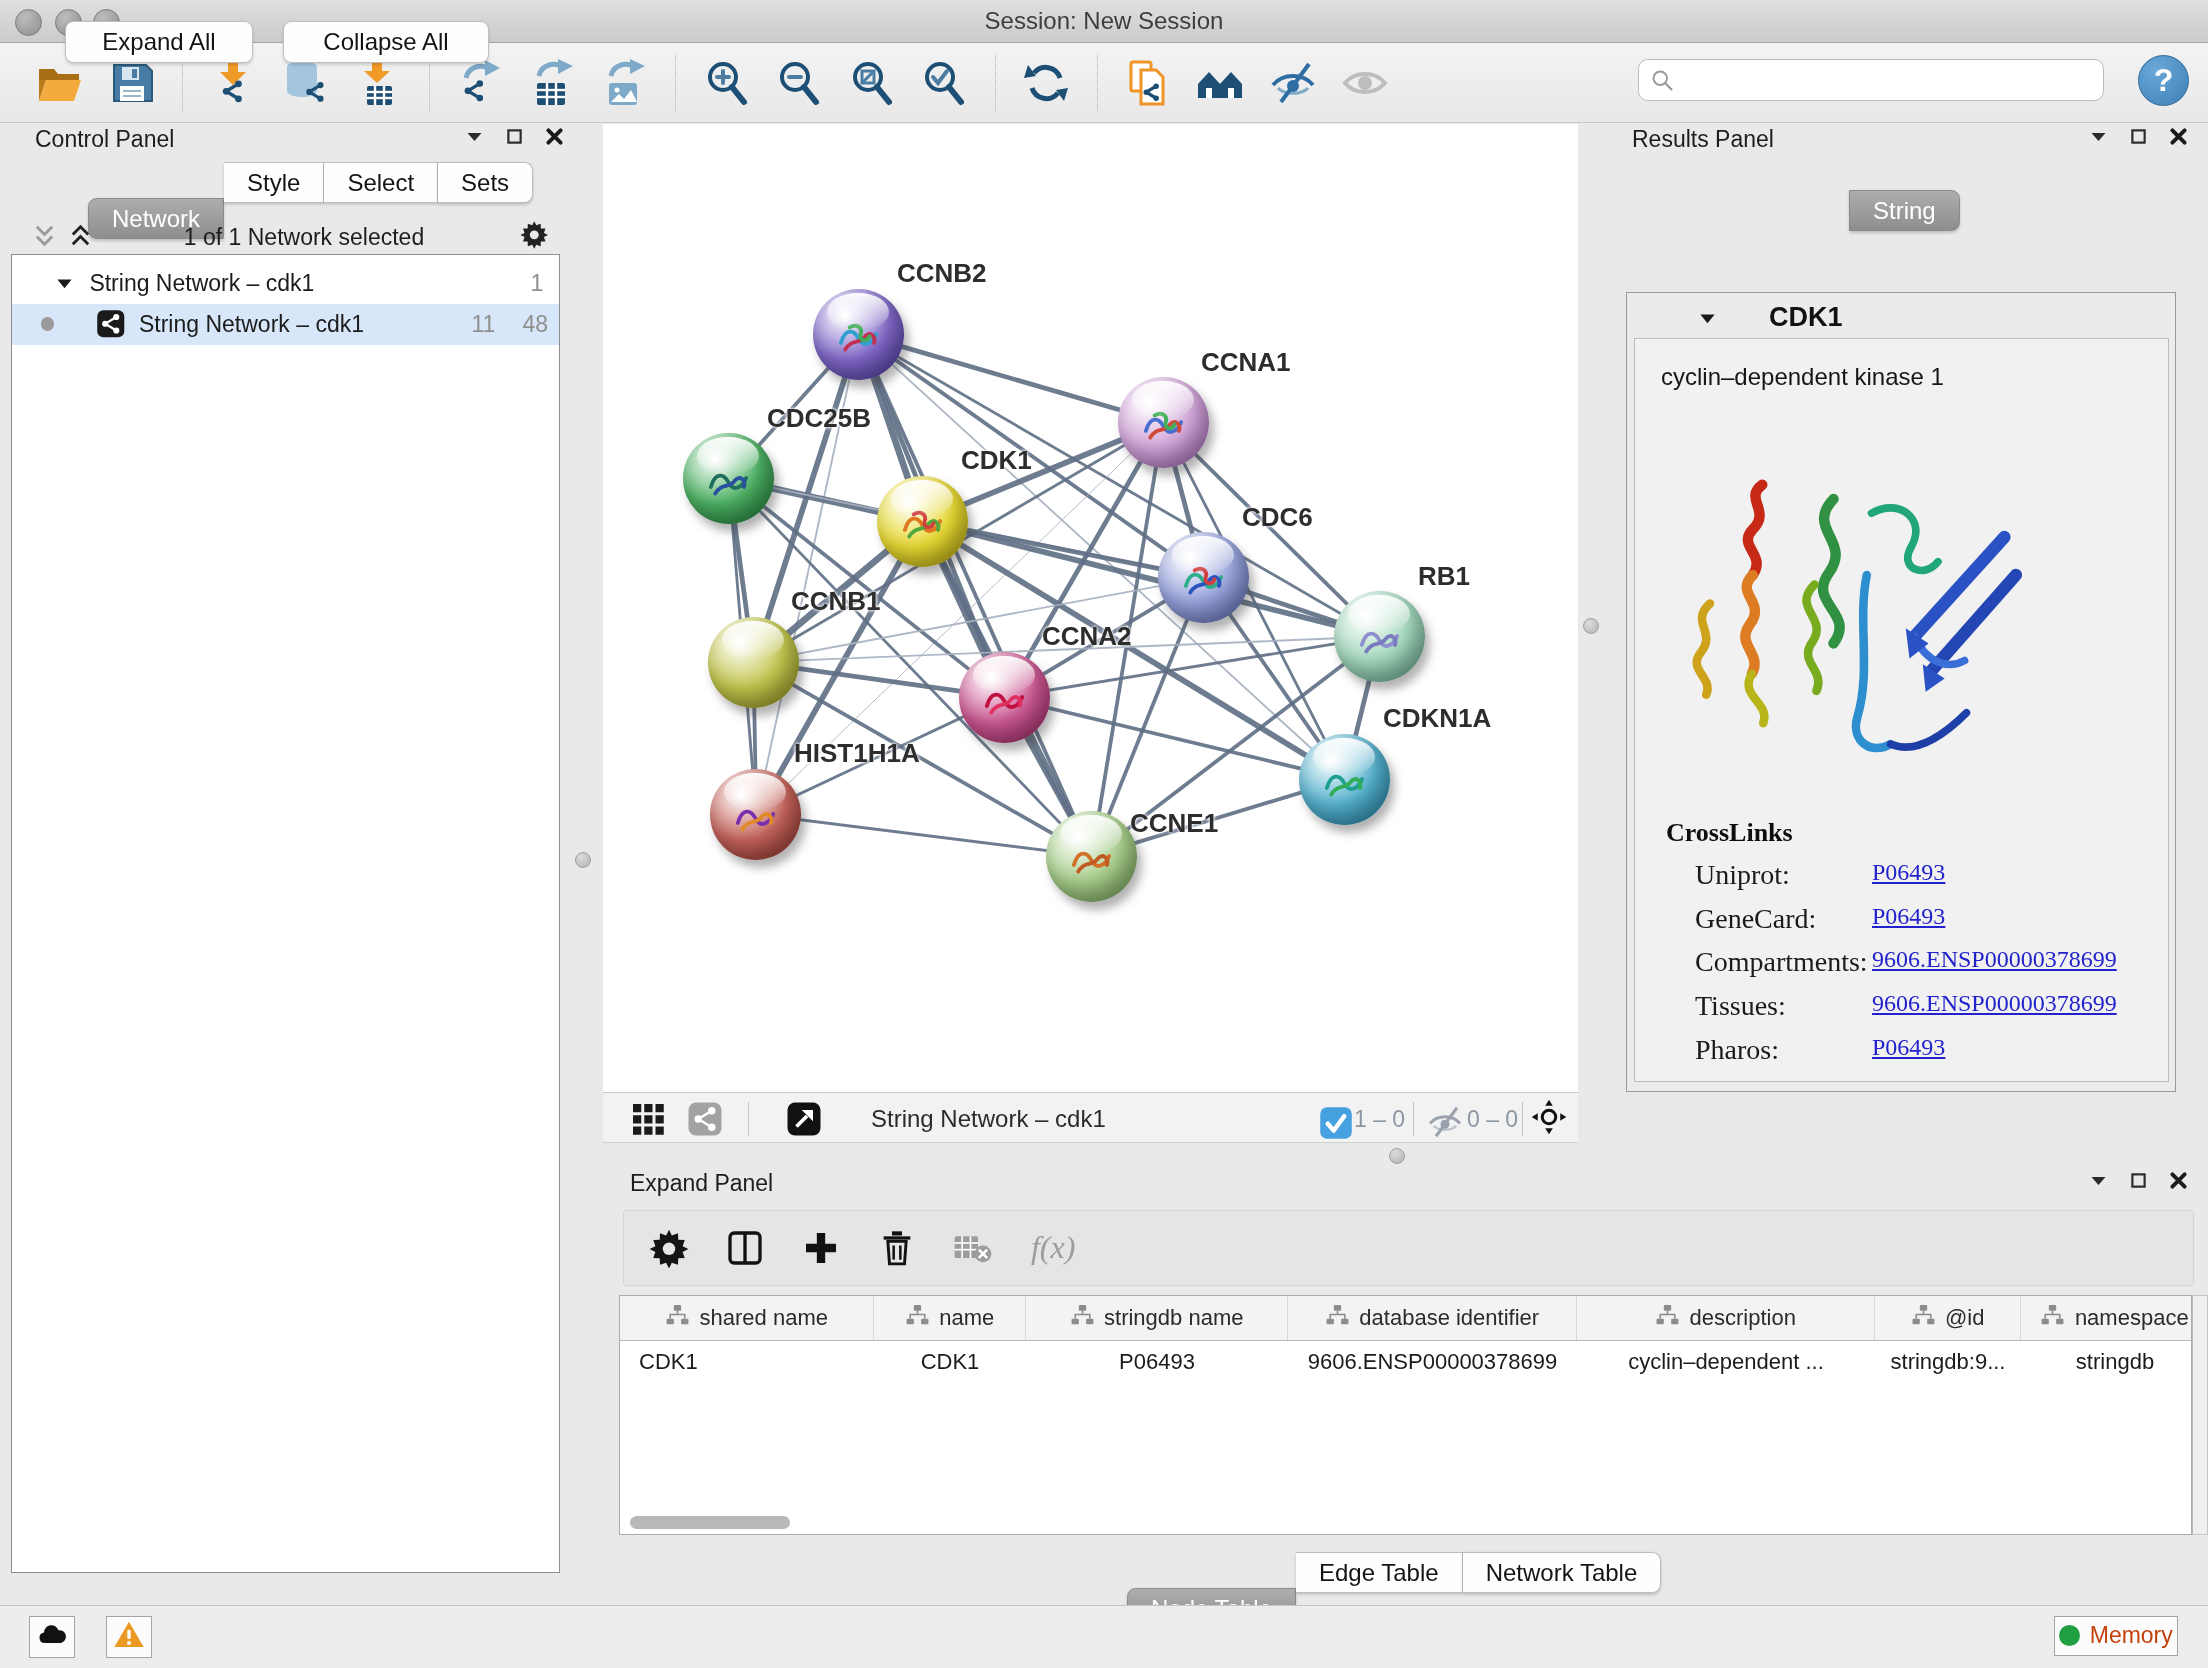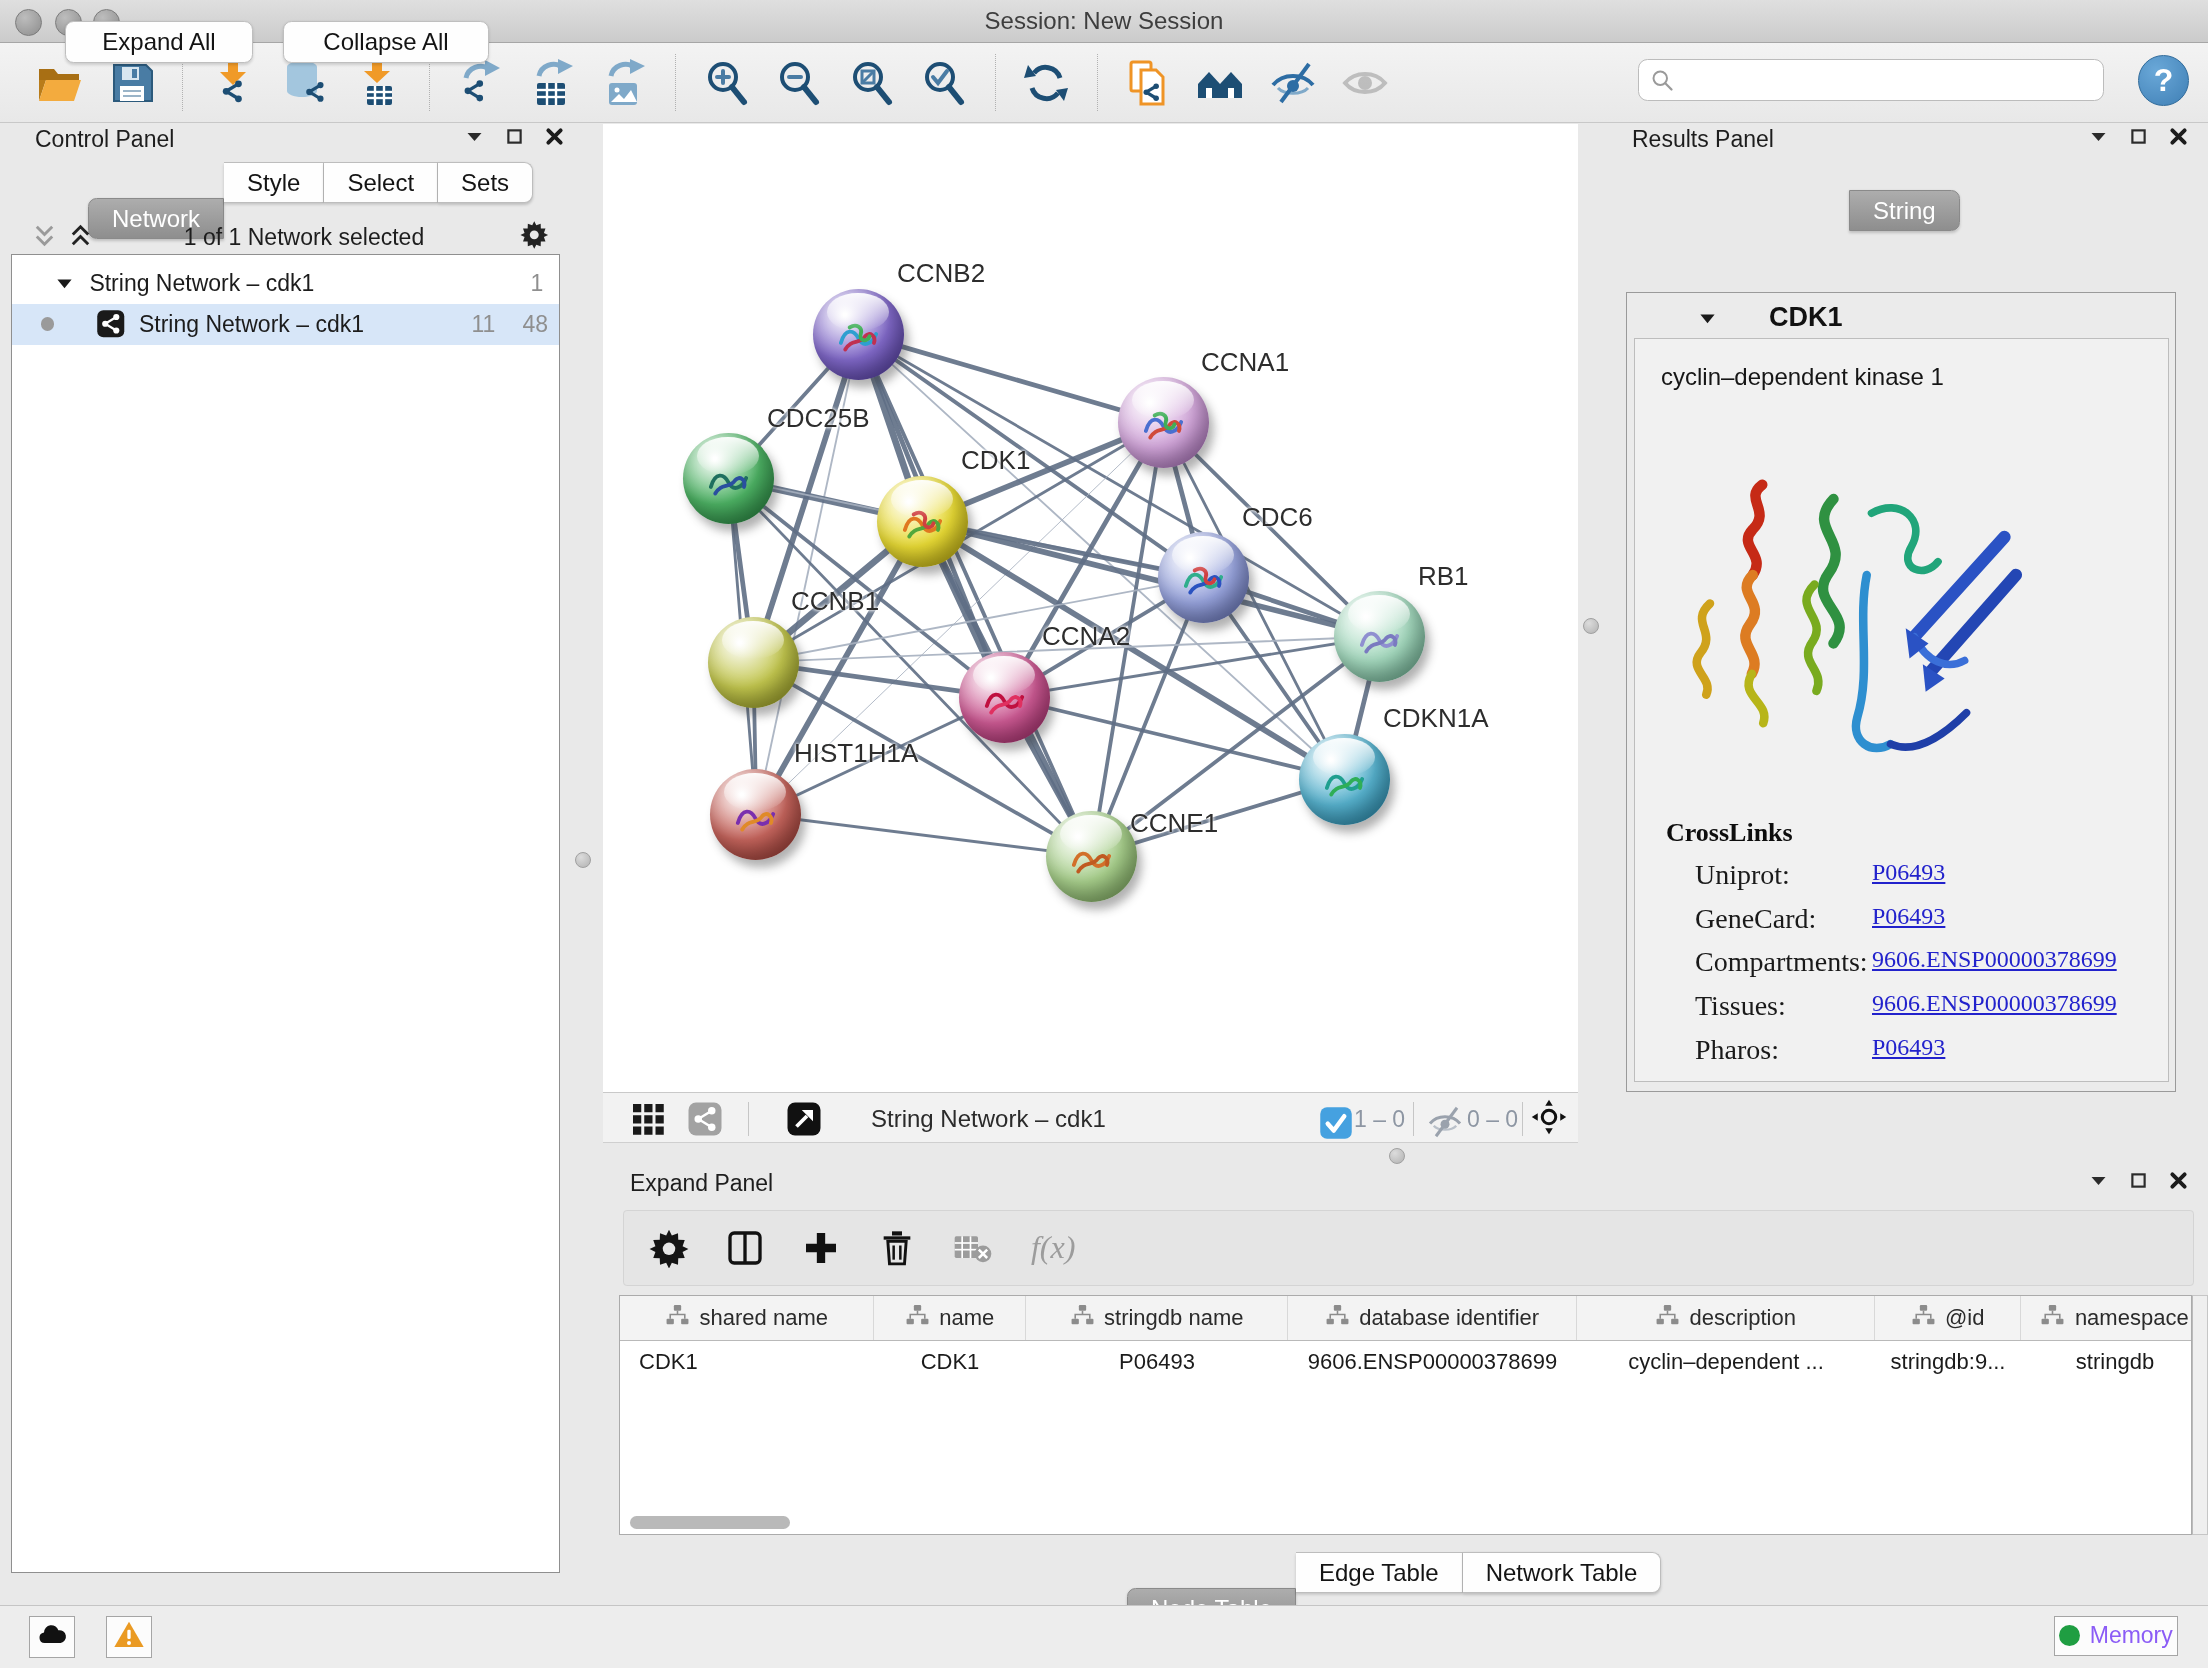--- a/index.html
+++ b/index.html
@@ -29,21 +29,21 @@
   .seg-tab{height:39px;line-height:39px;padding:0 23px;background:#fefefe;border:1px solid #bdbdbd;border-left:none;font-size:24px;color:#141414;box-shadow:0 1.9px 2.9px rgba(0,0,0,.18);}
   .seg-tab.first{border-left:1px solid #bdbdbd;border-radius:8.6px 0 0 8.6px;}
   .seg-tab.last{border-radius:0 8.6px 8.6px 0;}
   .seg-tab.active{background:linear-gradient(#adadad,#8e8e8e);color:#fff;border-color:#8a8a8a;margin-top:36px;}
   
   #tree-box{left:11.4px;top:254px;width:549px;height:1319px;background:#fff;border:1.9px solid #8f8f8f;box-sizing:border-box;}
   .tree-row{position:relative;height:41px;display:flex;align-items:center;font-size:23px;color:#1c1c1c;}
   .tree-row .count{position:absolute;color:#8f8f8f;}
   .tree-row.selected{background:#d7e6f8;}
   
-  #canvas{left:603px;top:124px;width:975px;height:968px;background:#fff;}
+  #canvas{left:603px;top:124px;width:975px;height:968px;background:#fff;font-weight:bold;}
   #edges{position:absolute;left:0;top:0;}
   .net-node{position:absolute;width:91px;height:91px;border-radius:50%;box-shadow:4.8px 7.6px 9.5px rgba(50,50,50,.38), inset -7.6px -11.4px 19px rgba(0,0,0,.28);display:flex;align-items:center;justify-content:center;}
   .net-node .gloss{position:absolute;left:15%;top:4%;width:68%;height:42%;border-radius:50%;background:linear-gradient(rgba(255,255,255,.95),rgba(255,255,255,0));}
   .net-node svg{width:53px;height:53px;margin-top:7.6px;}
   .node-label{position:absolute;font-size:26px;color:#2d2d2d;text-shadow:0 0 3.8px #fff,0 0 3.8px #fff;white-space:nowrap;}
   
   #netview-toolbar{left:603px;top:1092px;width:975px;height:51px;background:#f2f2f2;border-top:1px solid #c9c9c9;border-bottom:1px solid #cfcfcf;box-sizing:border-box;}
   .nvt{position:absolute;top:7.6px;}
   .nvt svg{width:36px;height:36px;}
   .nvt-sep{position:absolute;top:8.6px;width:0;height:34px;border-left:1px solid #c6c6c6;}
@@ -70,21 +70,21 @@
   .th svg{width:25px;height:25px;flex:none;}
   #trow{display:flex;height:42px;}
   .td{display:flex;align-items:center;font-size:22px;color:#1b1b1b;box-sizing:border-box;overflow:hidden;white-space:nowrap;justify-content:center;}
   .td.left{justify-content:flex-start;padding-left:19px;}
   #vscroll{left:2192px;top:1295px;width:16px;height:240px;background:#efefef;border:1px solid #c6c6c6;border-left:1px solid #bbb;box-sizing:border-box;}
   #hthumb{left:630px;top:1516px;width:160px;height:13.3px;border-radius:6.7px;background:#b9b9b9;}
   
   #status-bar{left:0;top:1605px;width:2208px;height:63px;background:#ededed;border-top:1.9px solid #c5c5c5;box-sizing:border-box;}
   .sb-btn{position:absolute;top:9.5px;width:46px;height:42px;background:#fcfcfc;border:1.9px solid #a5a5a5;display:flex;align-items:center;justify-content:center;box-sizing:border-box;}
   .sb-btn svg{width:32px;height:32px;}
-  #memory-btn{position:absolute;top:9.5px;left:2054px;width:124px;height:40px;background:#fcfcfc;border:1.9px solid #a5a5a5;display:flex;align-items:center;justify-content:center;gap:9.5px;box-sizing:border-box;font-size:23px;color:#8b5cf6;}
+  #memory-btn{position:absolute;top:9.5px;left:2054px;width:124px;height:40px;background:#fcfcfc;border:1.9px solid #a5a5a5;display:flex;align-items:center;justify-content:center;gap:9.5px;box-sizing:border-box;font-size:23px;color:#c2410c;}
   #memory-dot{width:21px;height:21px;border-radius:50%;}
   .gear30 svg{width:28.5px;height:28.5px;}
   .chev svg{width:25px;height:27px;}
 </style>
 </head>
 <body>
 
 <div id="app">
 
   <div id="titlebar" class="abs">

